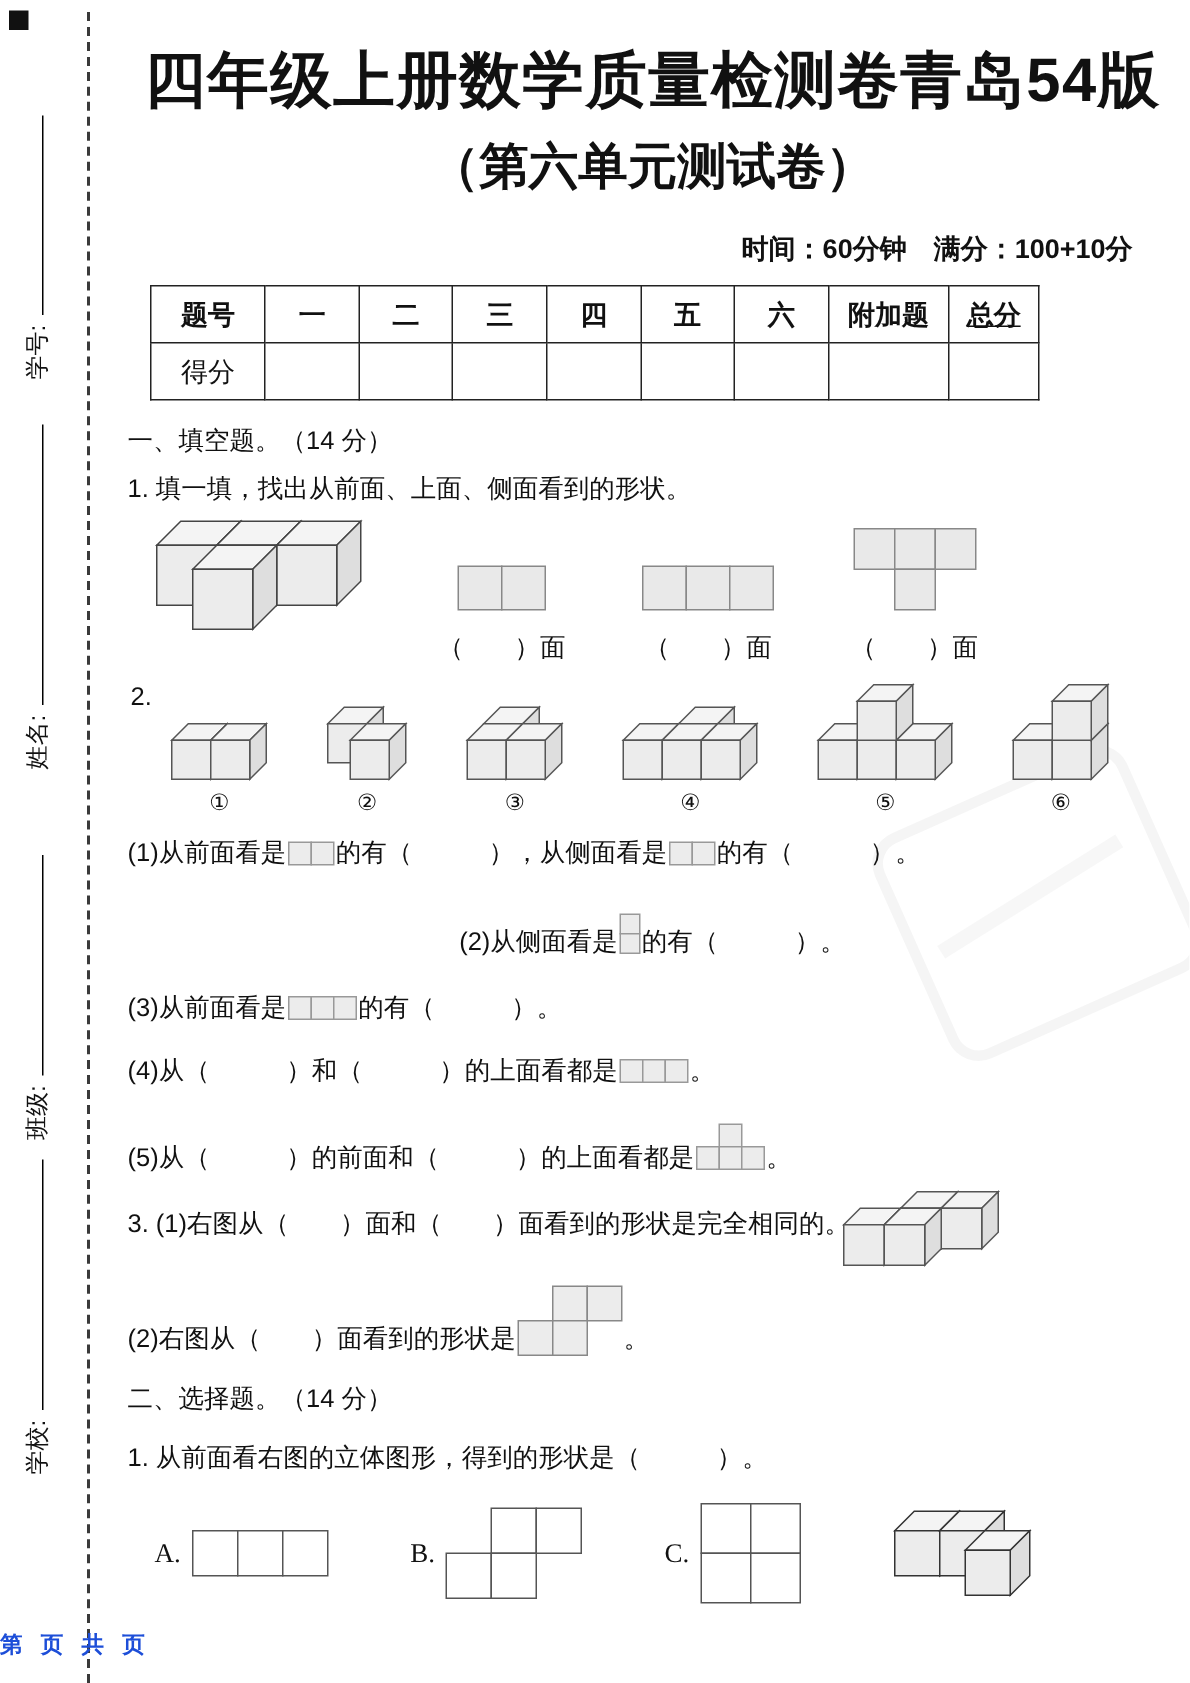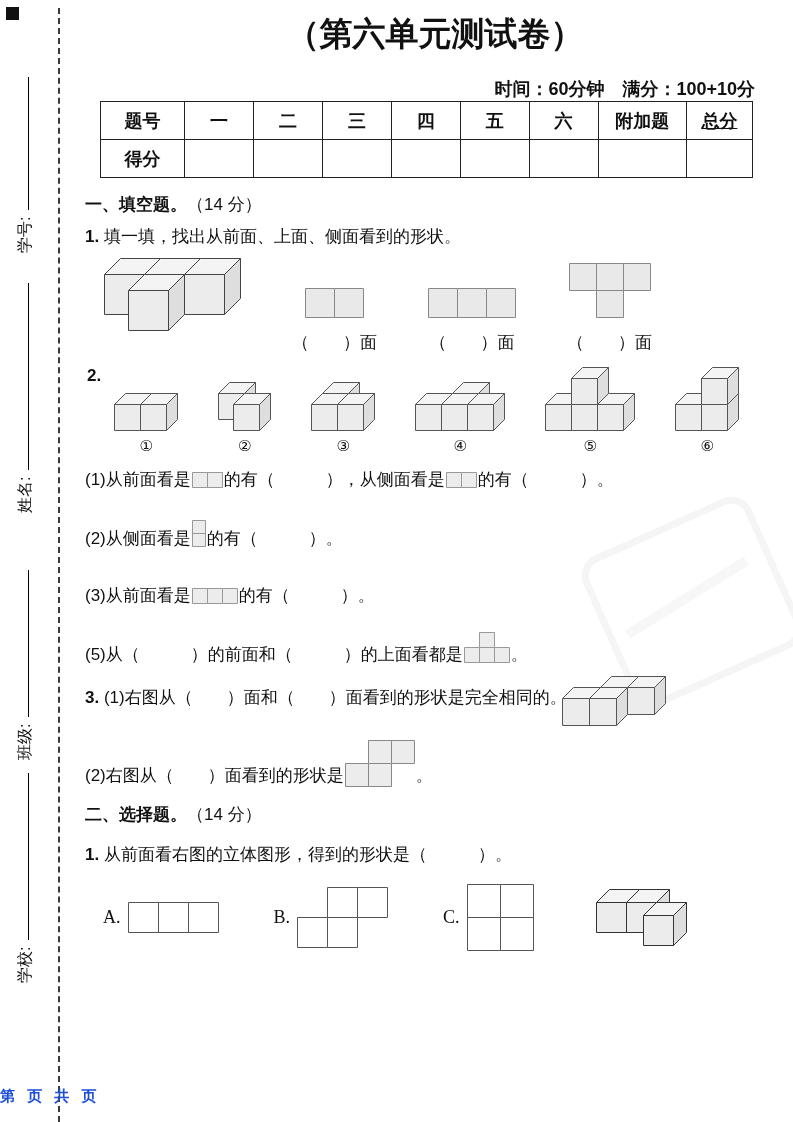--- a/index.html
+++ b/index.html
@@ -10,26 +10,26 @@
   .fold-line{position:absolute;left:58px;top:8px;bottom:0;width:0;border-left:2px dashed #3a3a3a;}
   
   .mfield{position:absolute;height:30px;display:flex;align-items:center;gap:7px;
           transform:rotate(-90deg);font-size:16px;color:#111;white-space:nowrap;}
   .mfield .mline{flex:1;border-bottom:1.6px solid #000;height:1px;margin-bottom:-6px;}
   
   .content{position:absolute;left:85px;top:0;width:700px;}
   .title{margin-top:30px;text-align:center;font-size:41px;font-weight:800;letter-spacing:1px;line-height:1.15;}
   .subtitle{margin-top:12px;text-align:center;font-size:33px;font-weight:800;}
   .meta{margin-top:20px;margin-right:30px;text-align:right;font-size:18px;font-weight:600;}
-  table.score{border-collapse:collapse;margin:0 0 0 15px;width:653px;table-layout:fixed;}
+  table.score{border-collapse:collapse;margin:12px 0 0 15px;width:593px;table-layout:fixed;}
   table.score td{border:1.6px solid #222;text-align:center;font-size:18px;height:37px;padding:0;}
   table.score tr.hd td{font-weight:700;}
   .sec-head{margin-top:20px;font-size:18px;}
   .line{margin-top:14px;font-size:17px;line-height:1.5;}
-  .b{font-weight:700;}
+  .b{font-weight:400;}
   
   .q1row{margin-top:8px;display:flex;align-items:flex-end;gap:50px;padding-left:18px;}
   .viewblock{display:flex;flex-direction:column;align-items:center;}
   .viewblock .cap{margin-top:12px;font-size:17px;}
   .q1solid{margin-bottom:22px;}
   
   .q2row{margin-top:12px;display:flex;align-items:flex-start;padding-left:2px;}
   .q2cells{display:flex;gap:38px;margin-left:12px;align-items:flex-end;}
   .q2cell{display:flex;flex-direction:column;align-items:center;}
   .q2lab{margin-top:5px;font-size:15px;}
@@ -73,20 +73,21 @@
     <span class="mline"></span>
   </div>
   <div class="mfield" style="width:210px;left:-80px;top:863px;">
     <span>学校:</span>
     <span class="mline"></span>
   </div>
 
   <div class="watermark"></div>
 
   <div class="content">
+    <div class="title">四年级上册数学质量检测卷青岛54版</div>
     <div class="subtitle">（第六单元测试卷）</div>
     <div class="meta">时间：60分钟　满分：100+10分</div>
 
     <table class="score">
       <tbody>
         <tr class="hd score-head">
             <td style="width: 12%;">题号</td>
             <td style="width: 9.8%;">一</td>
             <td style="width: 9.8%;">二</td>
             <td style="width: 9.8%;">三</td>
@@ -244,29 +245,34 @@
       </div>
     </div>
 
     <div class="line" style="margin-top:12px;"><span>(1)从前面看是</span><span class="fig infig infig-h2"><svg viewBox="-1.5 -1.5 33 18" width="33" height="18">
             <polygon points="0,0 15,0 15,15 0,15" fill="#ececec" stroke="#999" stroke-width="1"></polygon>
             <polygon points="15,0 30,0 30,15 15,15" fill="#ececec" stroke="#999" stroke-width="1"></polygon>
           </svg></span><span>的有（　　　），从侧面看是</span><span class="fig infig infig-h2"><svg viewBox="-1.5 -1.5 33 18" width="33" height="18">
             <polygon points="0,0 15,0 15,15 0,15" fill="#ececec" stroke="#999" stroke-width="1"></polygon>
             <polygon points="15,0 30,0 30,15 15,15" fill="#ececec" stroke="#999" stroke-width="1"></polygon>
           </svg></span><span>的有（　　　）。</span></div>
-    <div class="line" style="margin-top:26px;"><span>(2)从侧面看是</span><span class="fig infig infig-v2"><svg viewBox="-1.5 -1.5 16 29" width="16" height="29">
+    <div class="line" style="margin-top:26px;text-align:center;"><span>(2)从侧面看是</span><span class="fig infig infig-v2"><svg viewBox="-1.5 -1.5 16 29" width="16" height="29">
             <polygon points="0,0 13,0 13,13 0,13" fill="#ececec" stroke="#999" stroke-width="1"></polygon>
             <polygon points="0,13 13,13 13,26 0,26" fill="#ececec" stroke="#999" stroke-width="1"></polygon>
           </svg></span><span>的有（　　　）。</span></div>
-    <div class="line" style="margin-top:32px;"><span>(3)从前面看是</span><span class="fig infig infig-h3"><svg viewBox="-1.5 -1.5 48 18" width="48" height="18">
+    <div class="line" style="margin-top:19px;"><span>(3)从前面看是</span><span class="fig infig infig-h3"><svg viewBox="-1.5 -1.5 48 18" width="48" height="18">
             <polygon points="0,0 15,0 15,15 0,15" fill="#ececec" stroke="#999" stroke-width="1"></polygon>
             <polygon points="15,0 30,0 30,15 15,15" fill="#ececec" stroke="#999" stroke-width="1"></polygon>
             <polygon points="30,0 45,0 45,15 30,15" fill="#ececec" stroke="#999" stroke-width="1"></polygon>
           </svg></span><span>的有（　　　）。</span></div>
+    <div class="line" style="margin-top:16px;"><span>(4)从（　　　）和（　　　）的上面看都是</span><span class="fig infig infig-h3"><svg viewBox="-1.5 -1.5 48 18" width="48" height="18">
+            <polygon points="0,0 15,0 15,15 0,15" fill="#ececec" stroke="#999" stroke-width="1"></polygon>
+            <polygon points="15,0 30,0 30,15 15,15" fill="#ececec" stroke="#999" stroke-width="1"></polygon>
+            <polygon points="30,0 45,0 45,15 30,15" fill="#ececec" stroke="#999" stroke-width="1"></polygon>
+          </svg></span><span>。</span></div>
     <div class="line" style="margin-top:22px;"><span>(5)从（　　　）的前面和（　　　）的上面看都是</span><span class="fig infig infig-t4"><svg viewBox="-1.5 -1.5 48 33" width="48" height="33">
             <polygon points="15,0 30,0 30,15 15,15" fill="#ececec" stroke="#999" stroke-width="1"></polygon>
             <polygon points="0,15 15,15 15,30 0,30" fill="#ececec" stroke="#999" stroke-width="1"></polygon>
             <polygon points="15,15 30,15 30,30 15,30" fill="#ececec" stroke="#999" stroke-width="1"></polygon>
             <polygon points="30,15 45,15 45,30 30,30" fill="#ececec" stroke="#999" stroke-width="1"></polygon>
           </svg></span><span>。</span></div>
 
     <div class="q3">
       <div class="line" style="margin-top:18px;"><span class="b">3.</span><span> (1)右图从（　　）面和（　　）面看到的形状是完全相同的。</span></div>
       <span class="fig q3fig"><svg viewBox="-1.5 -50.5 106 52" width="106" height="52">

